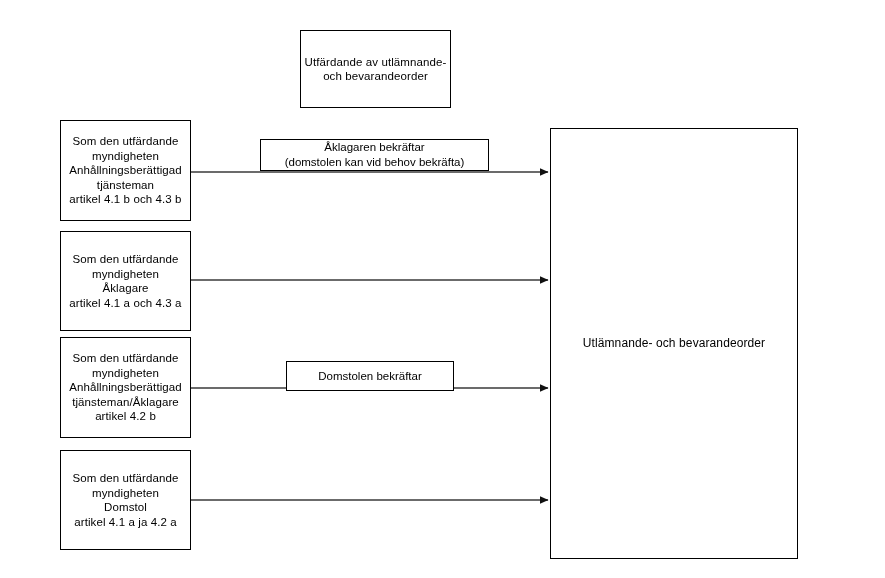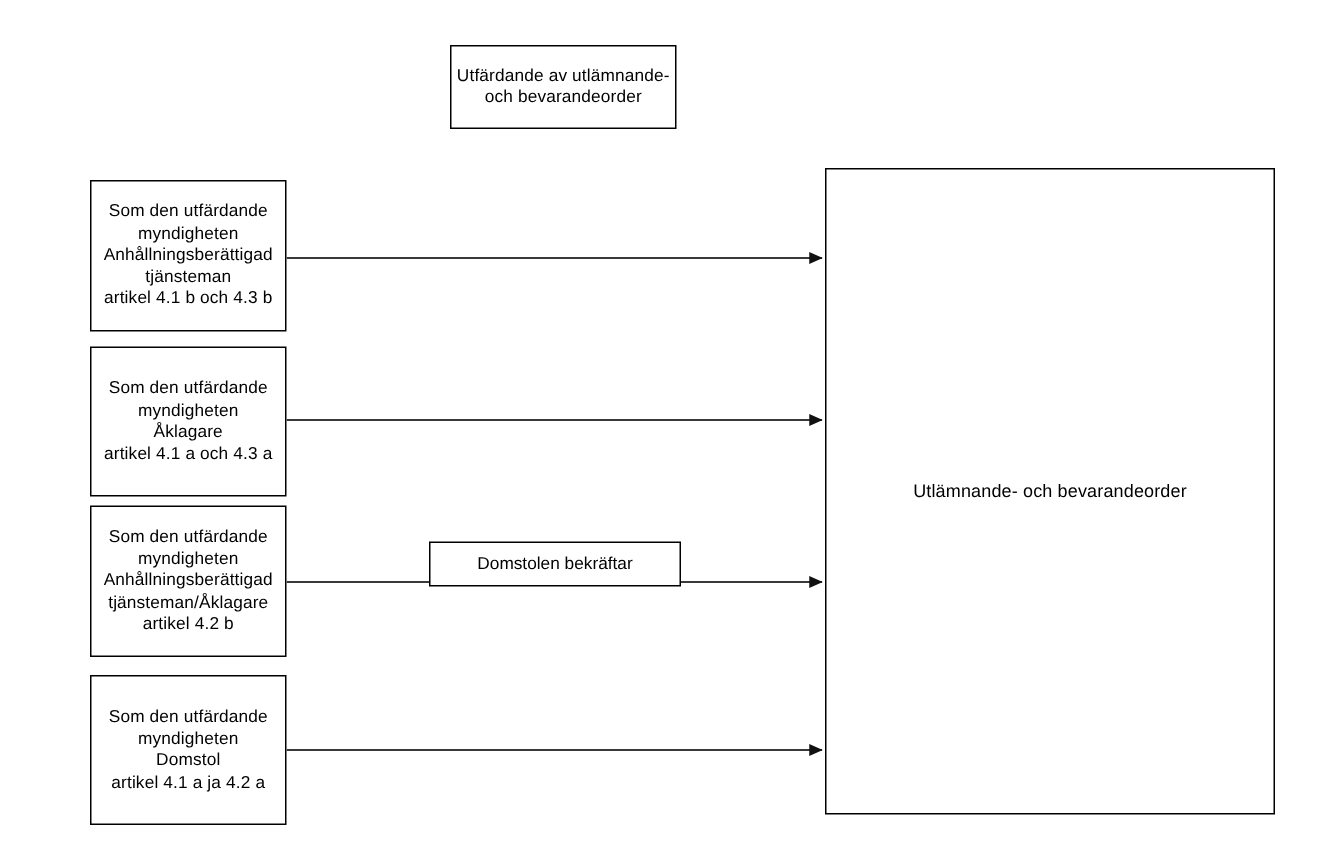--- a/index.html
+++ b/index.html
@@ -36,33 +36,33 @@
     line-height: 14.5px;
     white-space: pre-line;
     font-size: 11.5px;
     letter-spacing: 0.1px;
   }
   
   #title-box {
     left: 300px;
     top: 30px;
     width: 151px;
-    height: 56px;
+    height: 78px;
   }
   
   #src-box-1 { left: 60px; top: 120px;  width: 131px; height: 101px; }
   #src-box-2 { left: 60px; top: 231px;  width: 131px; height: 100px; }
   #src-box-3 { left: 60px; top: 337px;  width: 131px; height: 101px; }
   #src-box-4 { left: 60px; top: 450px;  width: 131px; height: 100px; }
 
   
   #target-box {
     left: 550px;
-    top: 112px;
-    width: 300px;
+    top: 128px;
+    width: 248px;
     height: 431px;
   }
   #target-box .txt { font-size: 12px; }
 
   
   .edge-label {
     position: absolute;
     box-sizing: border-box;
     border: 1px solid #000000;
     background: #ffffff;
@@ -155,18 +155,22 @@
     <span class="txt">Som den utfärdande
 myndigheten
 Domstol
 artikel 4.1 a ja 4.2 a</span>
   </div>
 
   <div class="node" id="target-box">
     <span class="txt">Utlämnande- och bevarandeorder</span>
   </div>
 
+  <div class="edge-label" id="edge-label-1">
+    <span class="txt">Åklagaren bekräftar
+(domstolen kan vid behov bekräfta)</span>
+  </div>
 
   <div class="edge-label" id="edge-label-2">
     <span class="txt">Domstolen bekräftar</span>
   </div>
 
 </div>
 
 </body></html>

